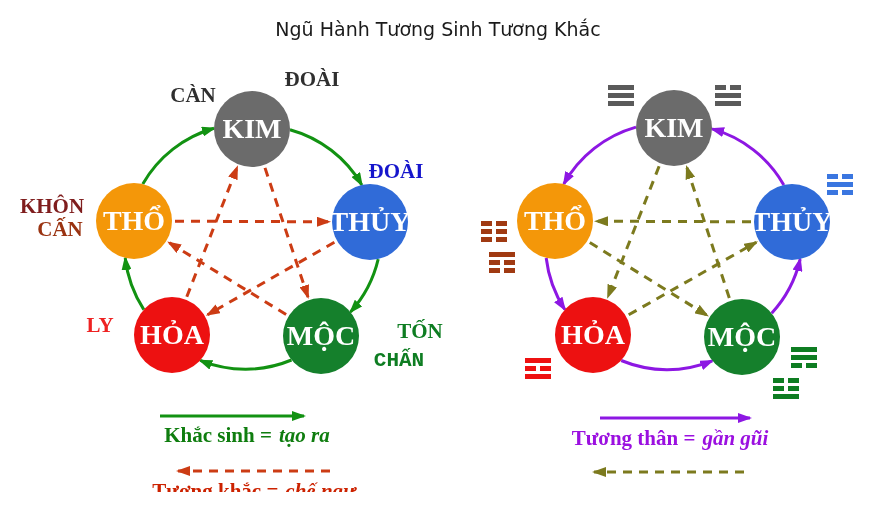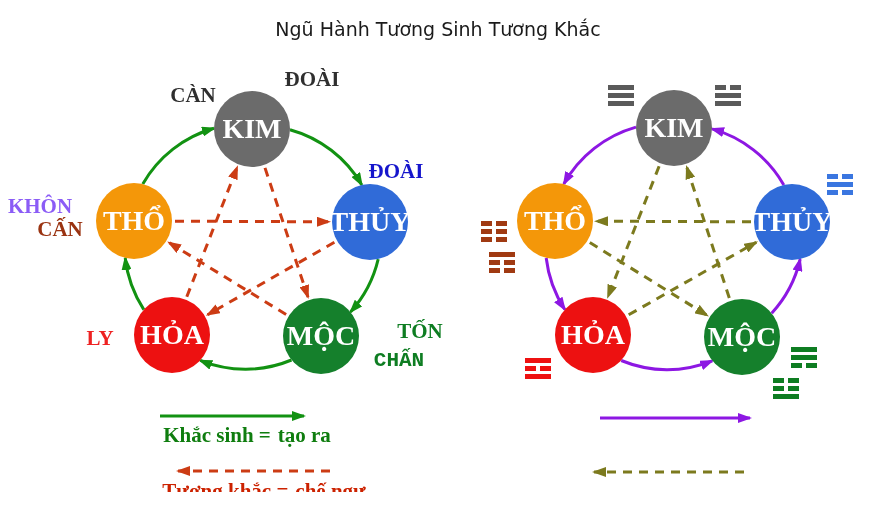--- a/index.html
+++ b/index.html
@@ -12,21 +12,21 @@
         display:flex;align-items:center;justify-content:center;
         color:#fff;font-weight:bold;font-size:28px;letter-spacing:0;}
   .outer-label{position:absolute;transform:translate(-50%,-50%);
         font-weight:bold;font-size:21px;white-space:nowrap;}
   .trigram{position:absolute;width:26px;}
   .tri-row{display:flex;gap:4px;height:5px;margin-bottom:3px;}
   .tri-row:last-child{margin-bottom:0;}
   .tri-row .seg{flex:1;height:5px;background:currentColor;}
   .legend-text{position:absolute;transform:translateX(-50%);
         font-weight:bold;font-size:21px;white-space:nowrap;}
-  .legend-text .val{margin-left:7px;}
+  .legend-text .val{font-style:italic;margin-left:7px;}
 </style>
 </head>
 <body>
 
 <div class="page">
 
   <div class="title">Ngũ Hành Tương Sinh Tương Khắc</div>
 
   <svg id="arrows" class="arrow-layer" width="876" height="519">
     <defs>
@@ -77,23 +77,23 @@
 
   <div class="node" style="left: 636px; top: 90px; background: rgb(107, 107, 107);">KIM</div>
   <div class="node" style="left: 517px; top: 183px; background: rgb(244, 151, 9);">THỔ</div>
   <div class="node" style="left: 754px; top: 184px; background: rgb(48, 107, 216);">THỦY</div>
   <div class="node" style="left: 555px; top: 297px; background: rgb(237, 17, 17);">HỎA</div>
   <div class="node" style="left: 704px; top: 299px; background: rgb(21, 128, 44);">MỘC</div>
 
   <div class="outer-label" style="left: 193px; top: 95px; color: rgb(47, 47, 47);">CÀN</div>
   <div class="outer-label" style="left: 312px; top: 79px; color: rgb(47, 47, 47);">ĐOÀI</div>
   <div class="outer-label" style="left: 396px; top: 171px; color: rgb(21, 21, 204);">ĐOÀI</div>
-  <div class="outer-label" style="left: 40px; top: 206px; color: #8b5cf6;">KHÔN</div>
+  <div class="outer-label" style="left: 52px; top: 206px; color: #7f1d1d;">KHÔN</div>
   <div class="outer-label" style="left: 60px; top: 229px; color: rgb(154, 51, 17);">CẤN</div>
-  <div class="outer-label" style="left: 100px; top: 338px; color: rgb(238, 34, 34);">LY</div>
+  <div class="outer-label" style="left: 100px; top: 325px; color: rgb(238, 34, 34);">LY</div>
   <div class="outer-label" style="left: 392px; top: 331px; color: rgb(14, 125, 34); margin-left: 28px;">TỐN</div>
   <div class="outer-label" style="left: 399px; top: 360px; color: rgb(14, 125, 34); font-family: Liberation Mono, monospace;">CHẤN</div>
 
   <div class="trigram" style="left: 608px; top: 85px; color: rgb(90, 90, 90);">
       <div class="tri-row">
         <span class="seg"></span>
       </div>
       <div class="tri-row">
         <span class="seg"></span>
       </div>
@@ -187,17 +187,20 @@
         <span class="seg"></span>
       </div>
       <div class="tri-row">
         <span class="seg"></span>
       </div>
     </div>
 
   <div class="legend-text" style="left: 247px; top: 423px; color: rgb(15, 125, 15);">
     <span>Khắc sinh =</span><span class="val">tạo ra</span>
   </div>
-  <div class="legend-text" style="left: 264px; top: 479px; color: rgb(204, 34, 0);">
+  <div class="legend-text" style="left: 254px; top: 479px; color: rgb(204, 34, 0);">
     <span>Tương khắc =</span><span class="val">chế ngự</span>
   </div>
+  <div class="legend-text" style="left: 670px; top: 426px; color: rgb(155, 16, 224);">
+    <span>Tương thân =</span><span class="val">gần gũi</span>
+  </div>
 
 </div>
 
 </body></html>

